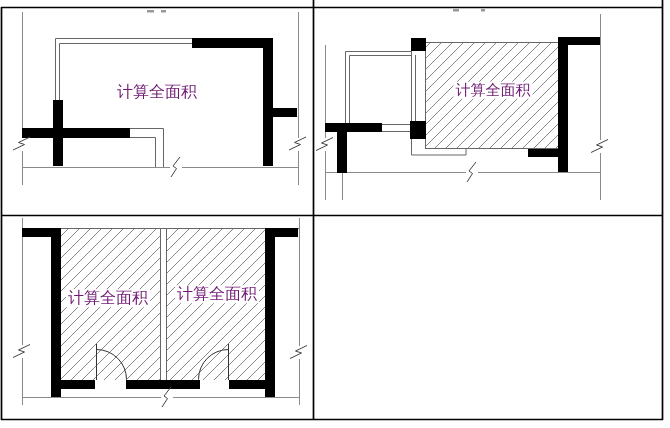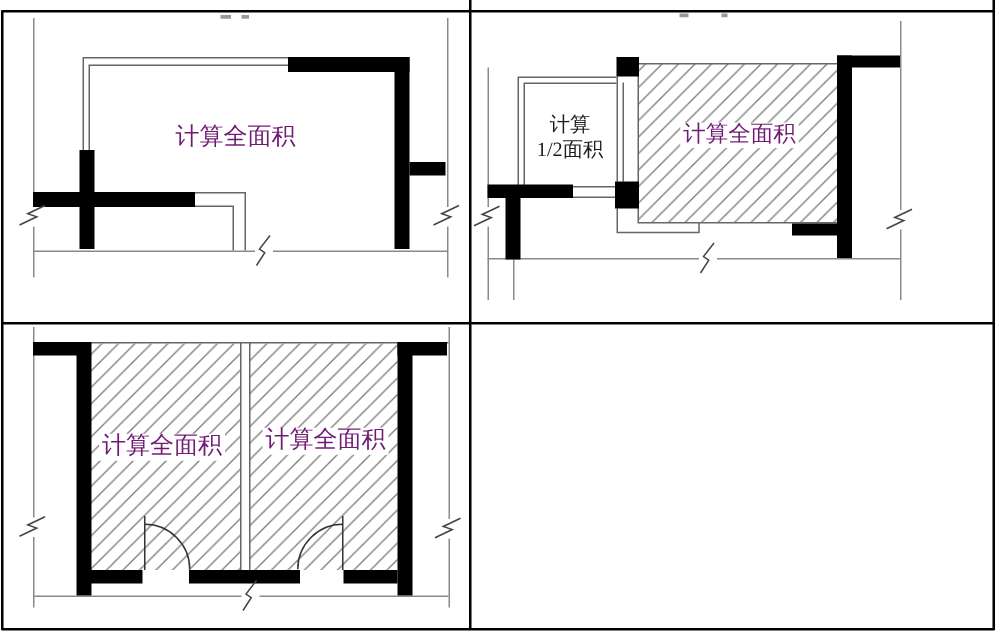--- a/index.html
+++ b/index.html
@@ -138,23 +138,19 @@
         <path d="M290,358.5 L301.5,353 L295.5,351 L307,345.5"></path>
         <path d="M162,407 L167.5,398.5 L164,396 L171,387"></path>
       </g>
     </g>
 
     <g></g>
   </svg>
 
   <div class="plan-label lbl-16" style="left:157px;top:92px;">计算全面积</div>
 
-  <div class="half-label" style="left:380px;top:91px;">
-    <span>计算</span>
-    <span>1/2面积</span>
-  </div>
 
   <div class="plan-label lbl-15" style="left:493px;top:90px;">计算全面积</div>
 
   <div class="plan-label lbl-16" style="left:108px;top:298px;">计算全面积</div>
 
   <div class="plan-label lbl-16" style="left:217px;top:294px;">计算全面积</div>
 </div>
 
 </body></html>

